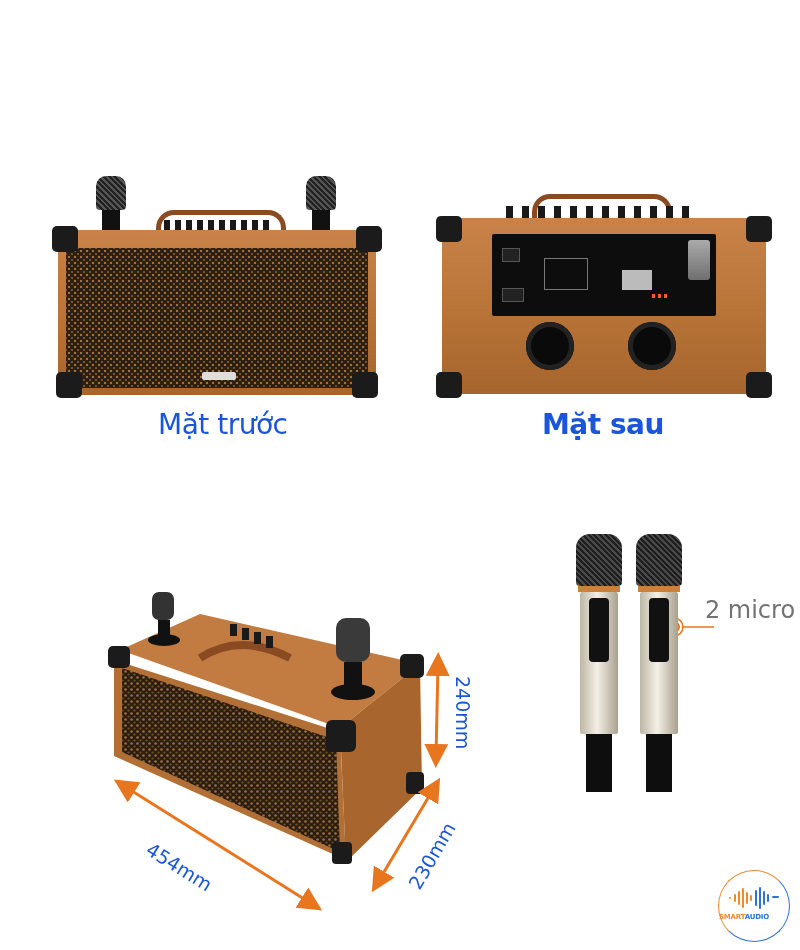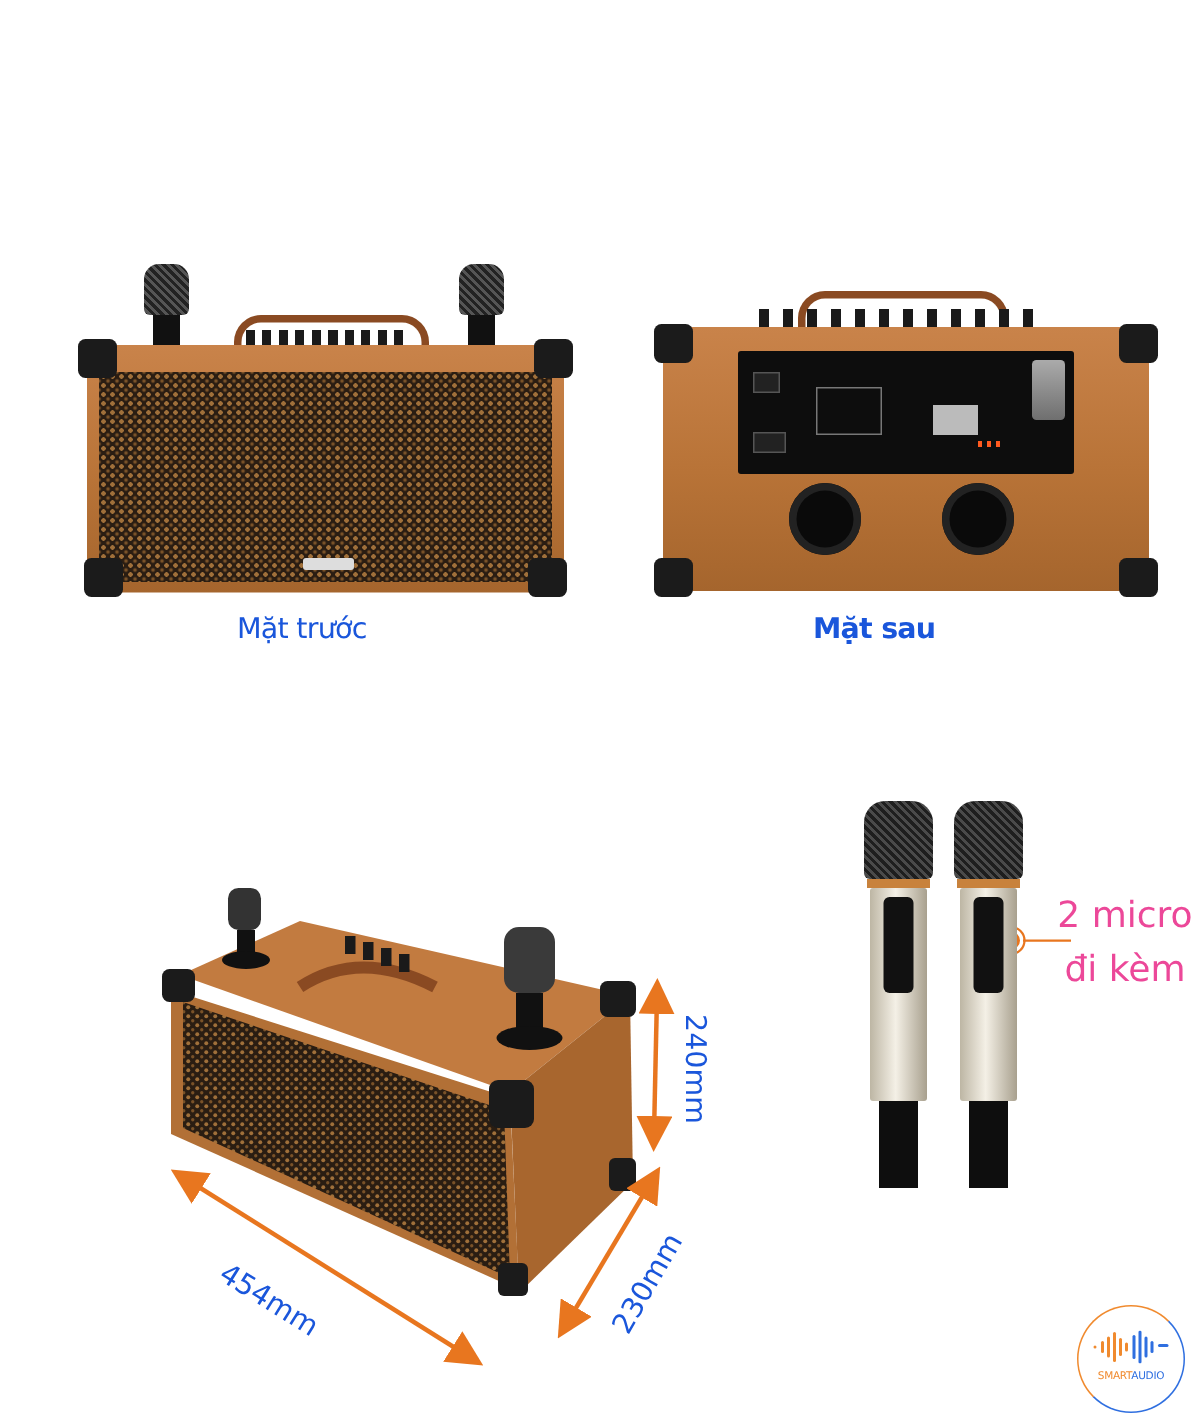--- a/index.html
+++ b/index.html
@@ -1,20 +1,20 @@
 <!DOCTYPE html>
 <html><head>
 <meta charset="utf-8">
 <style>
   html,body{margin:0;padding:0;background:#ffffff;}
   body{width:800px;height:950px;position:relative;overflow:hidden;font-family:"Liberation Sans",sans-serif;}
   .abs{position:absolute;}
-  .caption{position:absolute;color:#1a56db;font-family:"DejaVu Sans",sans-serif;font-size:19px;font-weight:400;letter-spacing:-0.5px;white-space:nowrap;}
+  .caption{position:absolute;color:#1a56db;font-family:"DejaVu Sans",sans-serif;font-size:28px;font-weight:400;letter-spacing:-0.5px;white-space:nowrap;}
   .dim{position:absolute;color:#1a56db;font-family:"DejaVu Sans",sans-serif;font-size:19px;white-space:nowrap;}
-  .mic-note{position:absolute;color:#ec4899;font-family:"DejaVu Sans",sans-serif;font-size:24px;text-align:center;line-height:36px;}
+  .mic-note{position:absolute;color:#737373;font-family:"DejaVu Sans",sans-serif;font-size:24px;text-align:center;line-height:36px;}
   .grille{background-color:#2a1d12;
     background-image:
       radial-gradient(circle at 50% 50%, #a0703a 0 1.4px, transparent 1.6px),
       radial-gradient(circle at 50% 50%, #7a5228 0 1.2px, transparent 1.4px);
     background-size:6px 6px, 6px 6px;
     background-position:0 0, 3px 3px;}
   .leather{background:linear-gradient(180deg,#c9834a 0%,#b87337 55%,#a5652d 100%);}
   .corner{position:absolute;width:26px;height:26px;background:#1b1b1b;border-radius:5px;}
 </style>
 </head>
@@ -141,35 +141,34 @@
   <div class="abs" style="left:66px;top:0;width:54px;height:262px;">
     <div style="position:absolute;left:4px;top:4px;width:46px;height:52px;border-radius:14px 14px 4px 4px;background:repeating-linear-gradient(45deg,#1e1e1e 0 2px,#4a4a4a 2px 4px);"></div>
     <div style="position:absolute;left:6px;top:56px;width:42px;height:6px;background:#c8823c;"></div>
     <div style="position:absolute;left:8px;top:62px;width:38px;height:142px;background:linear-gradient(90deg,#bdb6a4,#f4f0e6 45%,#a8a08e);border-radius:2px;"></div>
     <div style="position:absolute;left:17px;top:68px;width:20px;height:64px;background:#111;border-radius:4px;"></div>
     <div style="position:absolute;left:14px;top:204px;width:26px;height:58px;background:#0e0e0e;"></div>
   </div>
 </div>
 <div class="mic-note" style="left:700px;top:592px;width:100px;">
   <div>2 micro</div>
-  <div>đi kèm</div>
 </div>
 
 <div class="abs" style="left:718px;top:870px;width:70px;height:70px;border-radius:50%;border:1.5px solid #f08a2e;border-right-color:#2f6fe0;border-bottom-color:#2f6fe0;background:#fff;">
   <svg width="56" height="22" viewBox="0 0 56 22" style="position:absolute;left:7px;top:16px;">
     <g stroke-width="2" stroke-linecap="round">
       <line x1="4" y1="11" x2="4" y2="11" stroke="#f08a2e"></line>
       <line x1="9" y1="8" x2="9" y2="14" stroke="#f08a2e"></line>
       <line x1="13" y1="5" x2="13" y2="17" stroke="#f08a2e"></line>
       <line x1="17" y1="2" x2="17" y2="20" stroke="#f08a2e"></line>
       <line x1="21" y1="6" x2="21" y2="16" stroke="#f08a2e"></line>
       <line x1="25" y1="9" x2="25" y2="13" stroke="#f08a2e"></line>
       <line x1="30" y1="4" x2="30" y2="18" stroke="#2f6fe0"></line>
       <line x1="34" y1="1" x2="34" y2="21" stroke="#2f6fe0"></line>
       <line x1="38" y1="5" x2="38" y2="17" stroke="#2f6fe0"></line>
       <line x1="42" y1="8" x2="42" y2="14" stroke="#2f6fe0"></line>
       <line x1="47" y1="10" x2="52" y2="10" stroke="#2f6fe0"></line>
     </g>
   </svg>
-  <div style="position:absolute;left:0;top:42px;width:70px;text-align:center;font-family:'DejaVu Sans',sans-serif;font-size:7px;font-weight:normal;letter-spacing:-0.2px;">
+  <div style="position:absolute;left:0;top:42px;width:70px;font-family:'DejaVu Sans',sans-serif;font-size:7px;font-weight:bold;letter-spacing:-0.2px;">
     <span style="color:#f08a2e;">SMART</span><span style="color:#2f6fe0;">AUDIO</span>
   </div>
 </div>
 
 </body></html>

